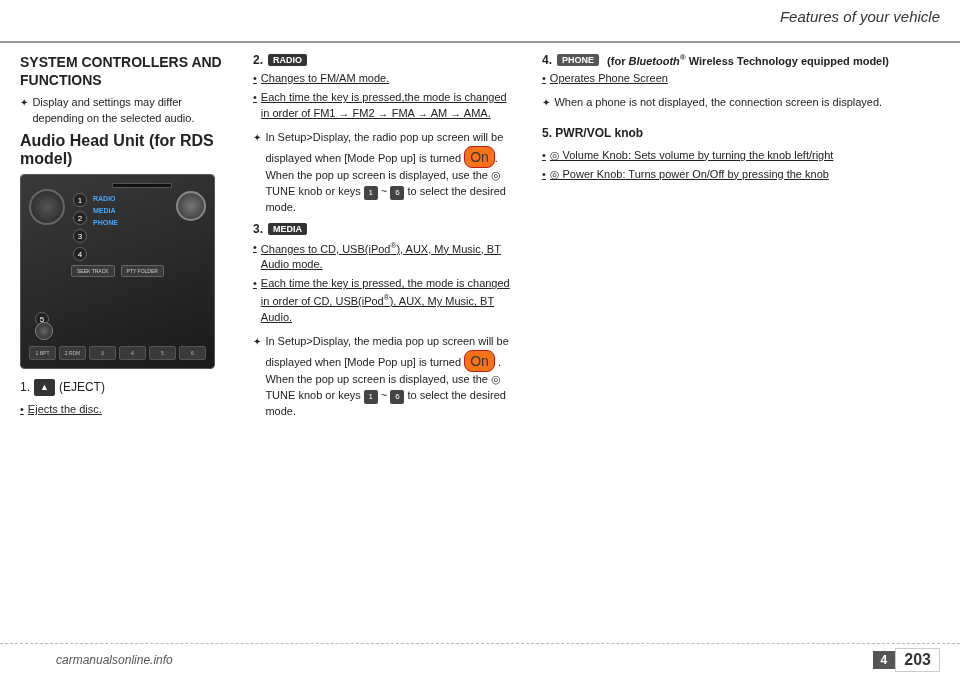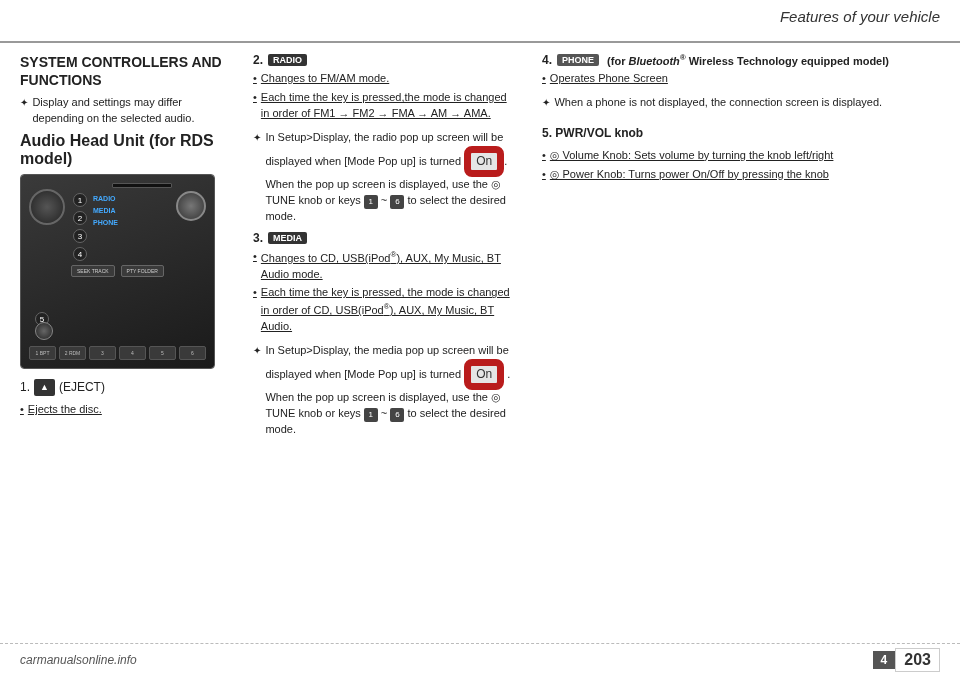--- a/index.html
+++ b/index.html
@@ -209,24 +209,24 @@
       color: #fff;
       font-size: 9px;
       font-weight: bold;
       padding: 1px 5px;
       border-radius: 2px;
     }
 
     .on-badge {
       display: inline-flex;
       align-items: center;
-      background: #e5e5e5;
-      border: 7px solid #b91c1c;
+      background: #f97316;
+      border: 1px solid #b91c1c;
       border-radius: 8px;
-      font-size: 12px;
+      font-size: 14px;
       padding: 0 5px;
       color: #333;
     }
 
     .num-key {
       display: inline-flex;
       align-items: center;
       justify-content: center;
       background: #444;
       color: #fff;
@@ -247,20 +247,21 @@
       align-items: center;
       border-top: 1px dashed #bbb;
       padding: 4px 20px;
       background: #fff;
     }
 
     .footer-brand {
       font-size: 12px;
       color: #555;
       font-style: italic;
+      margin-left: 36px;
     }
 
     .footer-page {
       display: flex;
       align-items: center;
       gap: 0;
     }
 
     .footer-page-section {
       background: #555;

